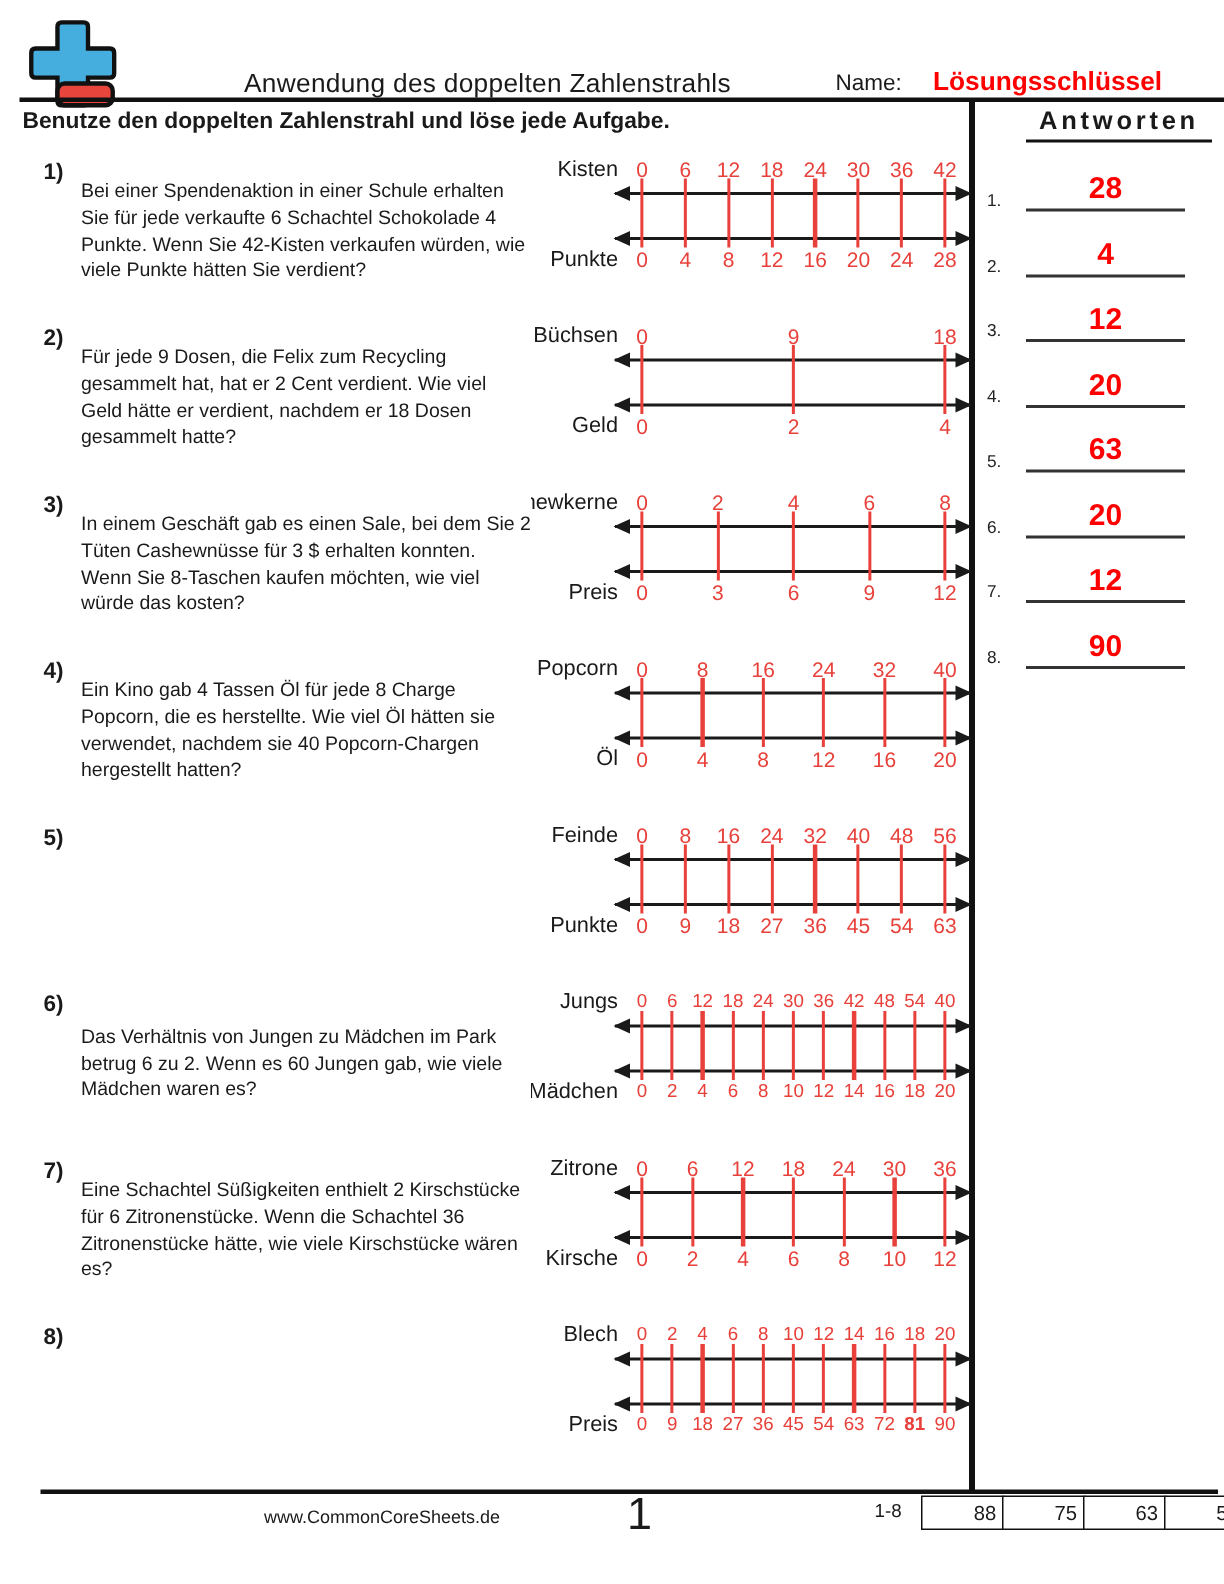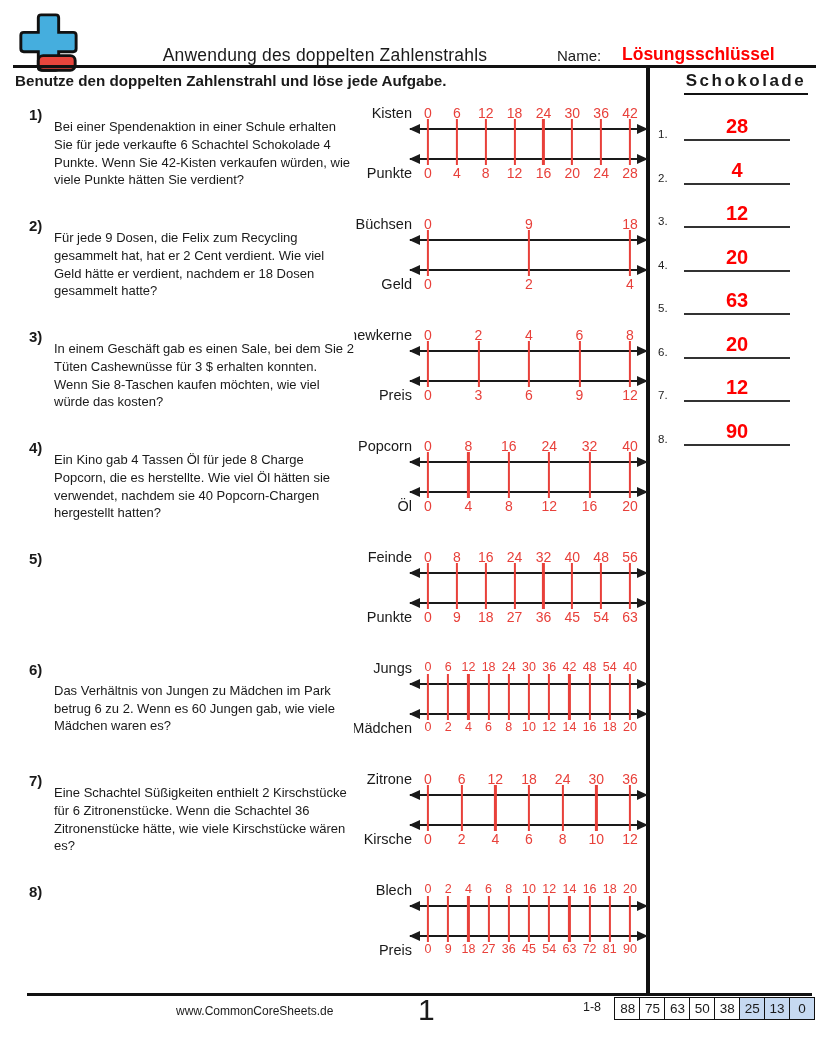--- a/index.html
+++ b/index.html
@@ -55,40 +55,40 @@
              border-radius:10px;}
   .mathe-pill{position:absolute;left:3px;top:3px;right:3px;bottom:3px;background:#fff;
               border:2.5px solid #111;border-radius:14px;display:flex;align-items:center;
               justify-content:center;font-size:19px;font-weight:bold;}
   .website{position:absolute;left:176px;top:1004px;font-size:12px;}
   .page-num{position:absolute;left:418px;top:993px;font-size:30px;}
   .range-label{position:absolute;left:583px;top:1000px;font-size:12.5px;}
   .score-table{position:absolute;left:616px;top:997px;display:flex;}
   .score-cell{width:24.5px;height:21px;border:1.6px solid #111;margin-left:-1.6px;
               display:flex;align-items:center;justify-content:center;font-size:13.5px;
-              background:#fff;box-sizing:content-box;}
+              background:#fff;box-sizing:content-box;padding-left:29px;}
   .score-cell.hl{background:var(--score-blue);}
 </style>
 </head>
 <body>
 
 <div class="page">
 
   <svg class="logo" viewBox="0 0 66 66">
     <path d="M26 3 H41 Q44 3 44 6 V21 H59 Q62 21 62 24 V38 Q62 41 59 41 H44 V57 Q44 60 41 60 H26 Q23 60 23 57 V41 H8 Q5 41 5 38 V24 Q5 21 8 21 H23 V6 Q23 3 26 3 Z" fill="#45aede" stroke="#111" stroke-width="3"></path>
     <rect x="23" y="45" width="38" height="15" rx="5" fill="#e8453c" stroke="#111" stroke-width="3"></rect>
   </svg>
   <div class="title">Anwendung des doppelten Zahlenstrahls</div>
   <div class="name-label">Name:</div>
   <div class="name-value">Lösungsschlüssel</div>
   <div class="header-rule"></div>
   <div class="instruction">Benutze den doppelten Zahlenstrahl und löse jede Aufgabe.</div>
 
   <div class="divider"></div>
-  <div class="ans-heading">Schokolade</div>
+  <div class="ans-heading">Antworten</div>
   <div id="answers-list">
       <div class="ans-row" style="top: 111px;">
         <span class="ans-num">1.</span>
         <div class="ans-line"><span class="ans-value">28</span></div>
       </div>
       <div class="ans-row" style="top: 154.5px;">
         <span class="ans-num">2.</span>
         <div class="ans-line"><span class="ans-value">4</span></div>
       </div>
       <div class="ans-row" style="top: 198px;">
@@ -357,21 +357,21 @@
         <span class="nl-num small" style="left: 549.2px; top: 0px;">12</span>
         <span class="nl-num small" style="left: 549.2px; top: 60px;">54</span>
         <div class="nl-tick" style="left: 569.4px;"></div>
         <span class="nl-num small" style="left: 569.4px; top: 0px;">14</span>
         <span class="nl-num small" style="left: 569.4px; top: 60px;">63</span>
         <div class="nl-tick" style="left: 589.6px;"></div>
         <span class="nl-num small" style="left: 589.6px; top: 0px;">16</span>
         <span class="nl-num small" style="left: 589.6px; top: 60px;">72</span>
         <div class="nl-tick" style="left: 609.8px;"></div>
         <span class="nl-num small" style="left: 609.8px; top: 0px;">18</span>
-        <span class="nl-num small" style="left: 609.8px; top: 60px;">81</span>
+        <span class="nl-num small" style="left: 609.8px; top: 60px; font-weight: bold;">81</span>
         <div class="nl-tick" style="left: 630px;"></div>
         <span class="nl-num small" style="left: 630px; top: 0px;">20</span>
         <span class="nl-num small" style="left: 630px; top: 60px;">90</span>
       </div>
     </div>
 
   <div class="footer-rule"></div>
   <div class="website">www.CommonCoreSheets.de</div>
   <div class="page-num">1</div>
   <div class="range-label">1-8</div>

